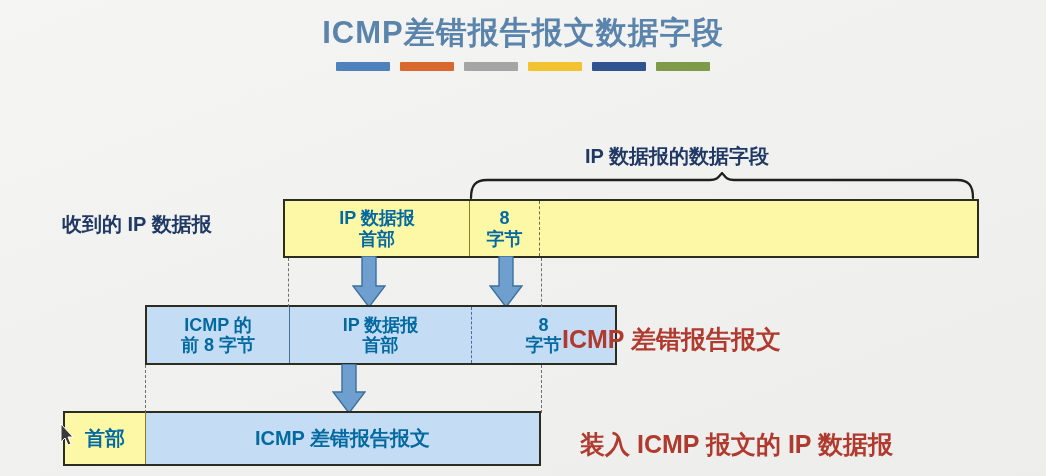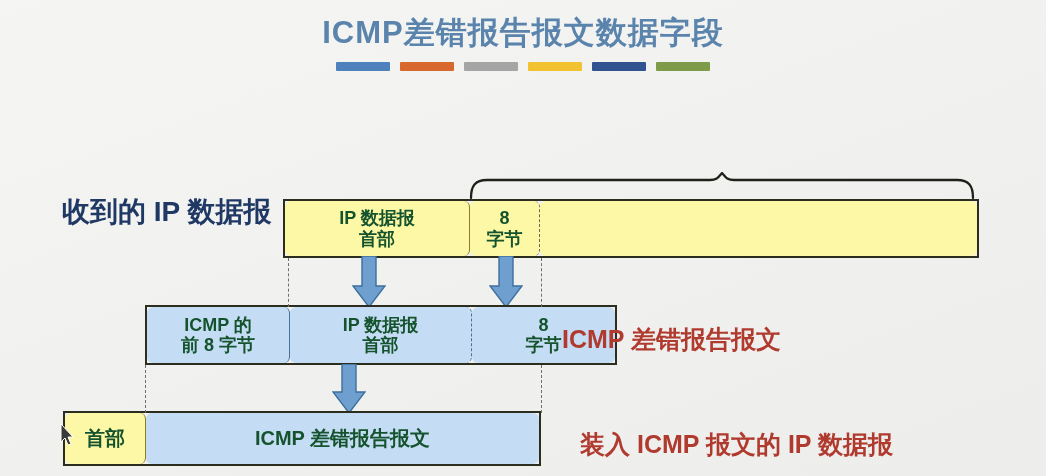--- a/index.html
+++ b/index.html
@@ -70,24 +70,23 @@
     box-sizing: border-box;
     border: 2px solid #2d2d1f;
   }
   .cell {
     box-sizing: border-box;
     display: flex;
     align-items: center;
     justify-content: center;
     text-align: center;
     font-weight: bold;
-    color: #14532d;
+    color: #0369a1;
     line-height: 1.12;
     white-space: pre-line;
-    border-radius: 6px;
   }
   .yellow { background: #fdf8a6; }
   .blue   { background: #c5ddf4; }
   .sep-solid  { border-right: 1.5px solid #8a7f22; }
   .sep-solid-b{ border-right: 1.5px solid #4a6f96; }
   .sep-dash   { border-right: 1.5px dashed #6b6b55; }
   .sep-dash-b { border-right: 1.5px dashed #4a6f96; }
 
   
   .guide {
@@ -110,26 +109,27 @@
 
   <div class="title-rule">
     <span class="seg" style="background:#4f81bd"></span>
     <span class="seg" style="background:#d9682f"></span>
     <span class="seg" style="background:#a5a5a5"></span>
     <span class="seg" style="background:#f2c230"></span>
     <span class="seg" style="background:#31538f"></span>
     <span class="seg" style="background:#7d9b48"></span>
   </div>
 
+  <div class="lbl lbl-blue" style="left:585px; top:143px; font-size:20px;">IP 数据报的数据字段</div>
 
   <svg class="brace" style="left:465px; top:172px;" width="520" height="28">
     <path d="M6,26 C6,14 10,8 22,8 L245,8 C253,8 254,4 257,1 C260,4 261,8 269,8 L492,8 C504,8 508,14 508,26" fill="none" stroke="#20201a" stroke-width="2.3" stroke-linecap="round"></path>
   </svg>
 
-  <div class="lbl lbl-blue" style="left:62px; top:193px; font-size:28px;">收到的 IP 数据报</div>
+  <div class="lbl lbl-blue" style="left:62px; top:211px; font-size:20px;">收到的 IP 数据报</div>
 
   <div class="row" id="row1" style="left:283px; top:199px; width:696px; height:59px;">
     <div class="cell yellow sep-solid" style="width:185px; font-size:18px;">IP 数据报
 首部</div>
     <div class="cell yellow sep-dash" style="width:70px; font-size:18px;">8
 字节</div>
     <div class="cell yellow" style="flex:1; font-size:18px;"></div>
   </div>
 
   <svg class="arrow" style="left:352px; top:256px;" width="34" height="52">

